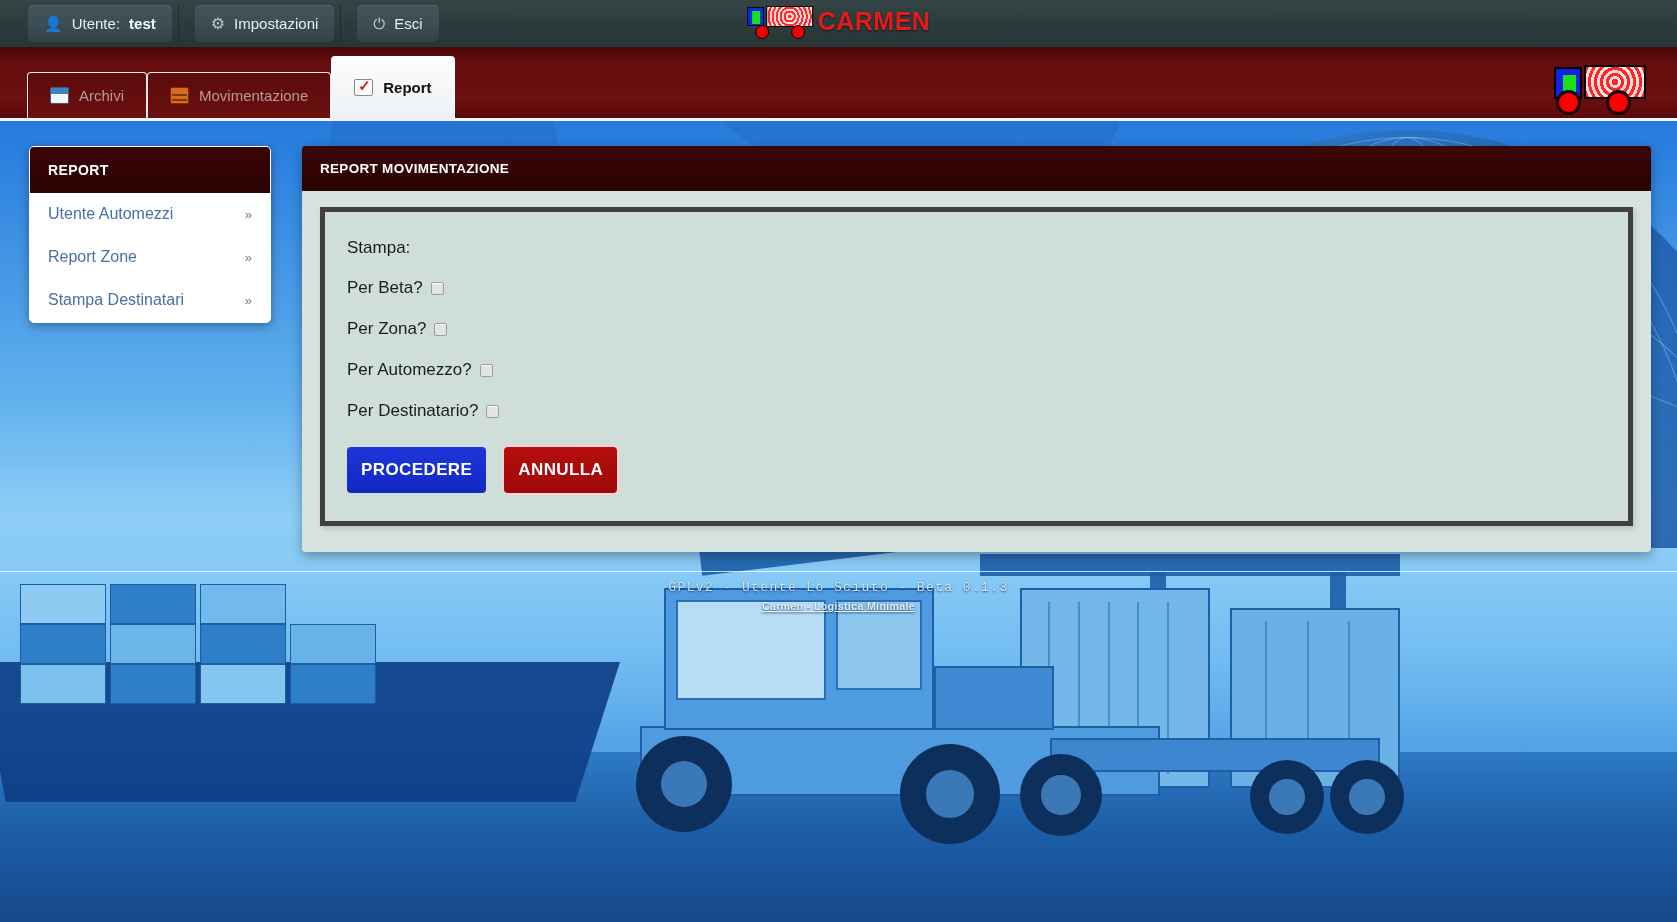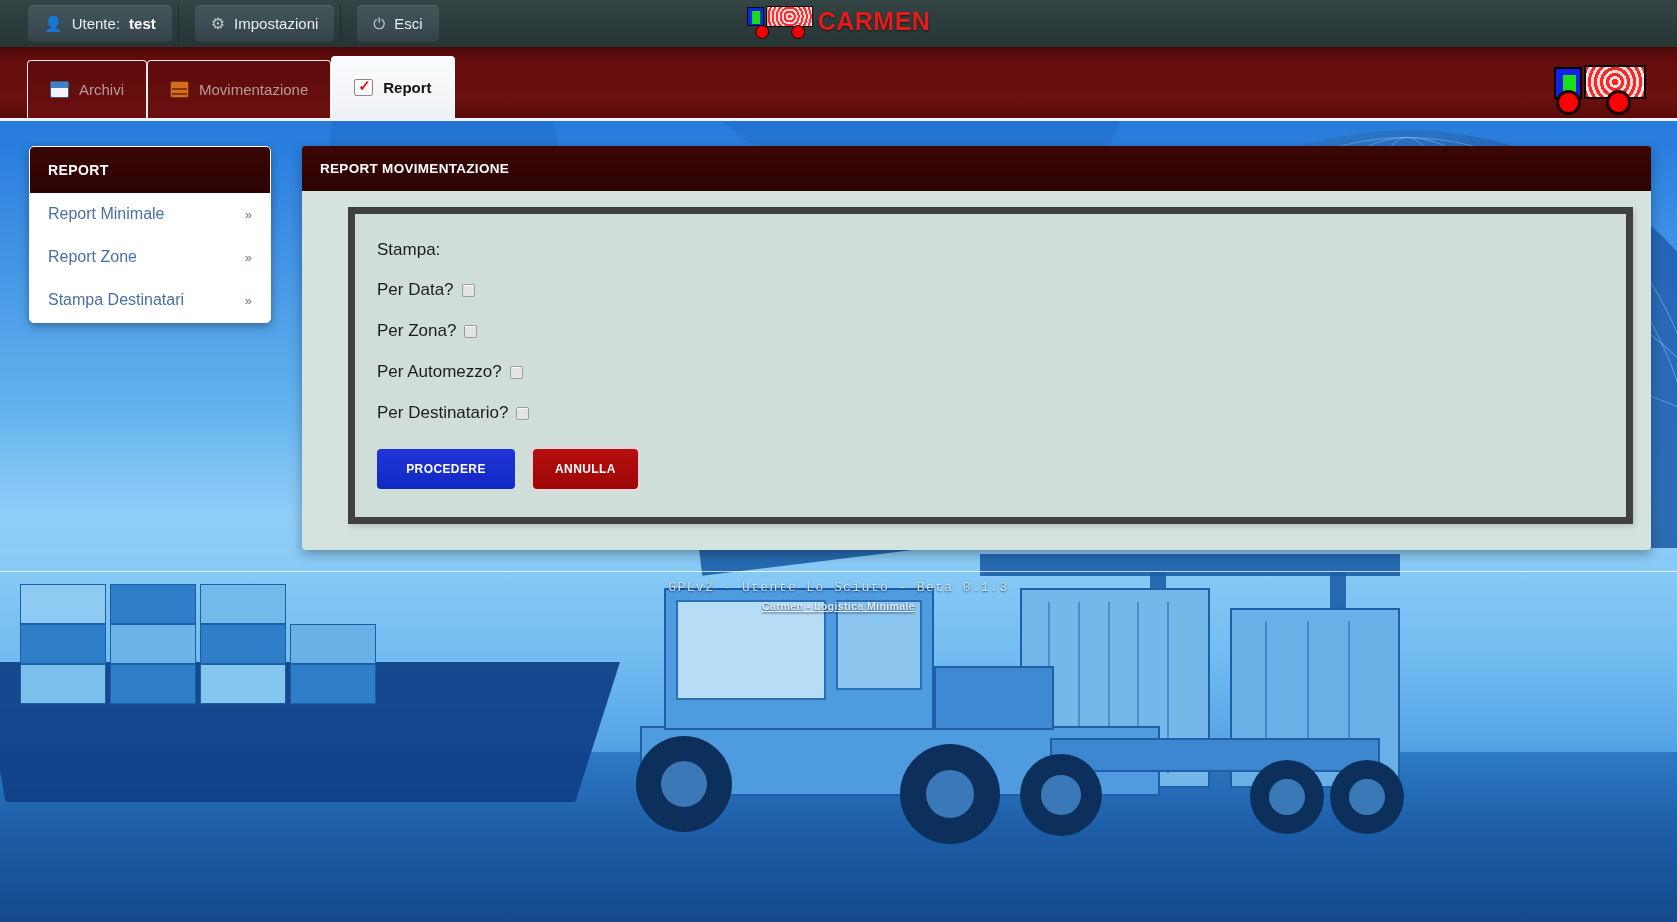--- a/index.html
+++ b/index.html
@@ -83,21 +83,21 @@
 
   
   #navbar {
     position:absolute; left:0; top:47px; width:100%; height:74px; z-index:18;
     background: linear-gradient(180deg,#4d0707 0%, #650c0c 20%, #6c1010 70%, #5a0a0a 100%);
     border-bottom:3px solid #f0f4f8;
   }
   #tabs { position:absolute; left:27px; bottom:0; display:flex; align-items:flex-end; }
   .tab {
     display:flex; align-items:center; gap:10px;
-    height:58px; padding:0 22px;
+    height:46px; padding:0 22px;
     border:1px solid #e8ecef; border-bottom:none;
     border-radius:4px 4px 0 0;
     font-size:15px; cursor:pointer;
     background: linear-gradient(180deg,#5d0b0b 0%, #6b1010 100%);
     color:#b99a9a;
   }
   .tab.active {
     background: linear-gradient(180deg,#fbfcfd 0%, #eef1f4 100%);
     color:#111; font-weight:bold; border-color:#fff; height:62px;
   }
@@ -149,38 +149,37 @@
     box-shadow:0 4px 12px rgba(0,0,0,.32);
   }
   #panel .hdr {
     background: linear-gradient(180deg,#3c0606 0%, #2a0303 100%);
     color:#fff; font-size:13.5px; font-weight:bold; letter-spacing:.3px;
     padding:15px 18px; border-radius:3px 3px 0 0;
   }
   #panel .body { padding:16px 18px 26px 18px; }
   #form-card {
     background:#cfded8;
-    border:7px solid #404040;
+    border:5px solid #404040;
     box-shadow:2px 3px 5px rgba(0,0,0,.13);
     padding:26px 22px 28px 22px;
-    margin-left:28px;
   }
   .f-row { font-size:17px; color:#1c1c1c; margin-bottom:21px; display:flex; align-items:center; gap:8px; }
   .f-row:first-child { margin-bottom:20px; }
   .chk {
     -webkit-appearance:none; appearance:none;
     width:13px; height:13px; background:#e4e4e4;
     border:1px solid #9d9d9d; border-radius:2px; cursor:pointer;
     box-shadow: inset 0 1px 0 #fff;
   }
   .chk:checked { background:#4a82c4; }
   .btn-row { display:flex; gap:18px; margin-top:26px; }
   .btn {
-    border:none; cursor:pointer; font-size:12px; font-weight:bold;
-    letter-spacing:.4px; color:#fff; padding:13px 22px; border-radius:4px;
+    border:none; cursor:pointer; font-size:17px; font-weight:bold;
+    letter-spacing:.4px; color:#fff; padding:13px 14px; border-radius:4px;
     font-family:"Liberation Sans", sans-serif;
   }
   .btn-primary { background: linear-gradient(180deg,#1f35d8 0%, #1228c4 100%); min-width:138px; }
   .btn-danger  { background: linear-gradient(180deg,#b60d0d 0%, #9e0808 100%); min-width:86px;
                  box-shadow:0 0 0 2px #f4d4d4; }
 
   
   #footer-rule { position:absolute; left:0; right:0; top:571px; height:1px; background:rgba(255,255,255,.75); z-index:16; }
   #footer { position:absolute; left:0; right:0; top:580px; text-align:center; z-index:17; }
   #footer .l1 {
@@ -322,42 +321,42 @@
       <span class="nt-w" style="left:62px;"></span>
     </span>
   </div>
 </div>
 
 <div id="content">
 
   <div id="sidebar">
     <div class="hdr">REPORT</div>
     <div class="side-item">
-      <span>Report Minimale</span>
+      <span>Utente Automezzi</span>
       <span class="chev">»</span>
     </div>
     <div class="side-item">
       <span>Report Zone</span>
       <span class="chev">»</span>
     </div>
     <div class="side-item">
       <span>Stampa Destinatari</span>
       <span class="chev">»</span>
     </div>
   </div>
 
   <div id="panel">
     <div class="hdr">REPORT MOVIMENTAZIONE</div>
     <div class="body">
       <form id="form-card">
         <div class="f-row">
           <span>Stampa:</span>
         </div>
         <label class="f-row">
-          <span>Per Data?</span>
+          <span>Per Beta?</span>
           <input type="checkbox" class="chk" style="">
         </label>
         <label class="f-row">
           <span>Per Zona?</span>
           <input type="checkbox" class="chk" style="">
         </label>
         <label class="f-row">
           <span>Per Automezzo?</span>
           <input type="checkbox" class="chk" style="">
         </label>

